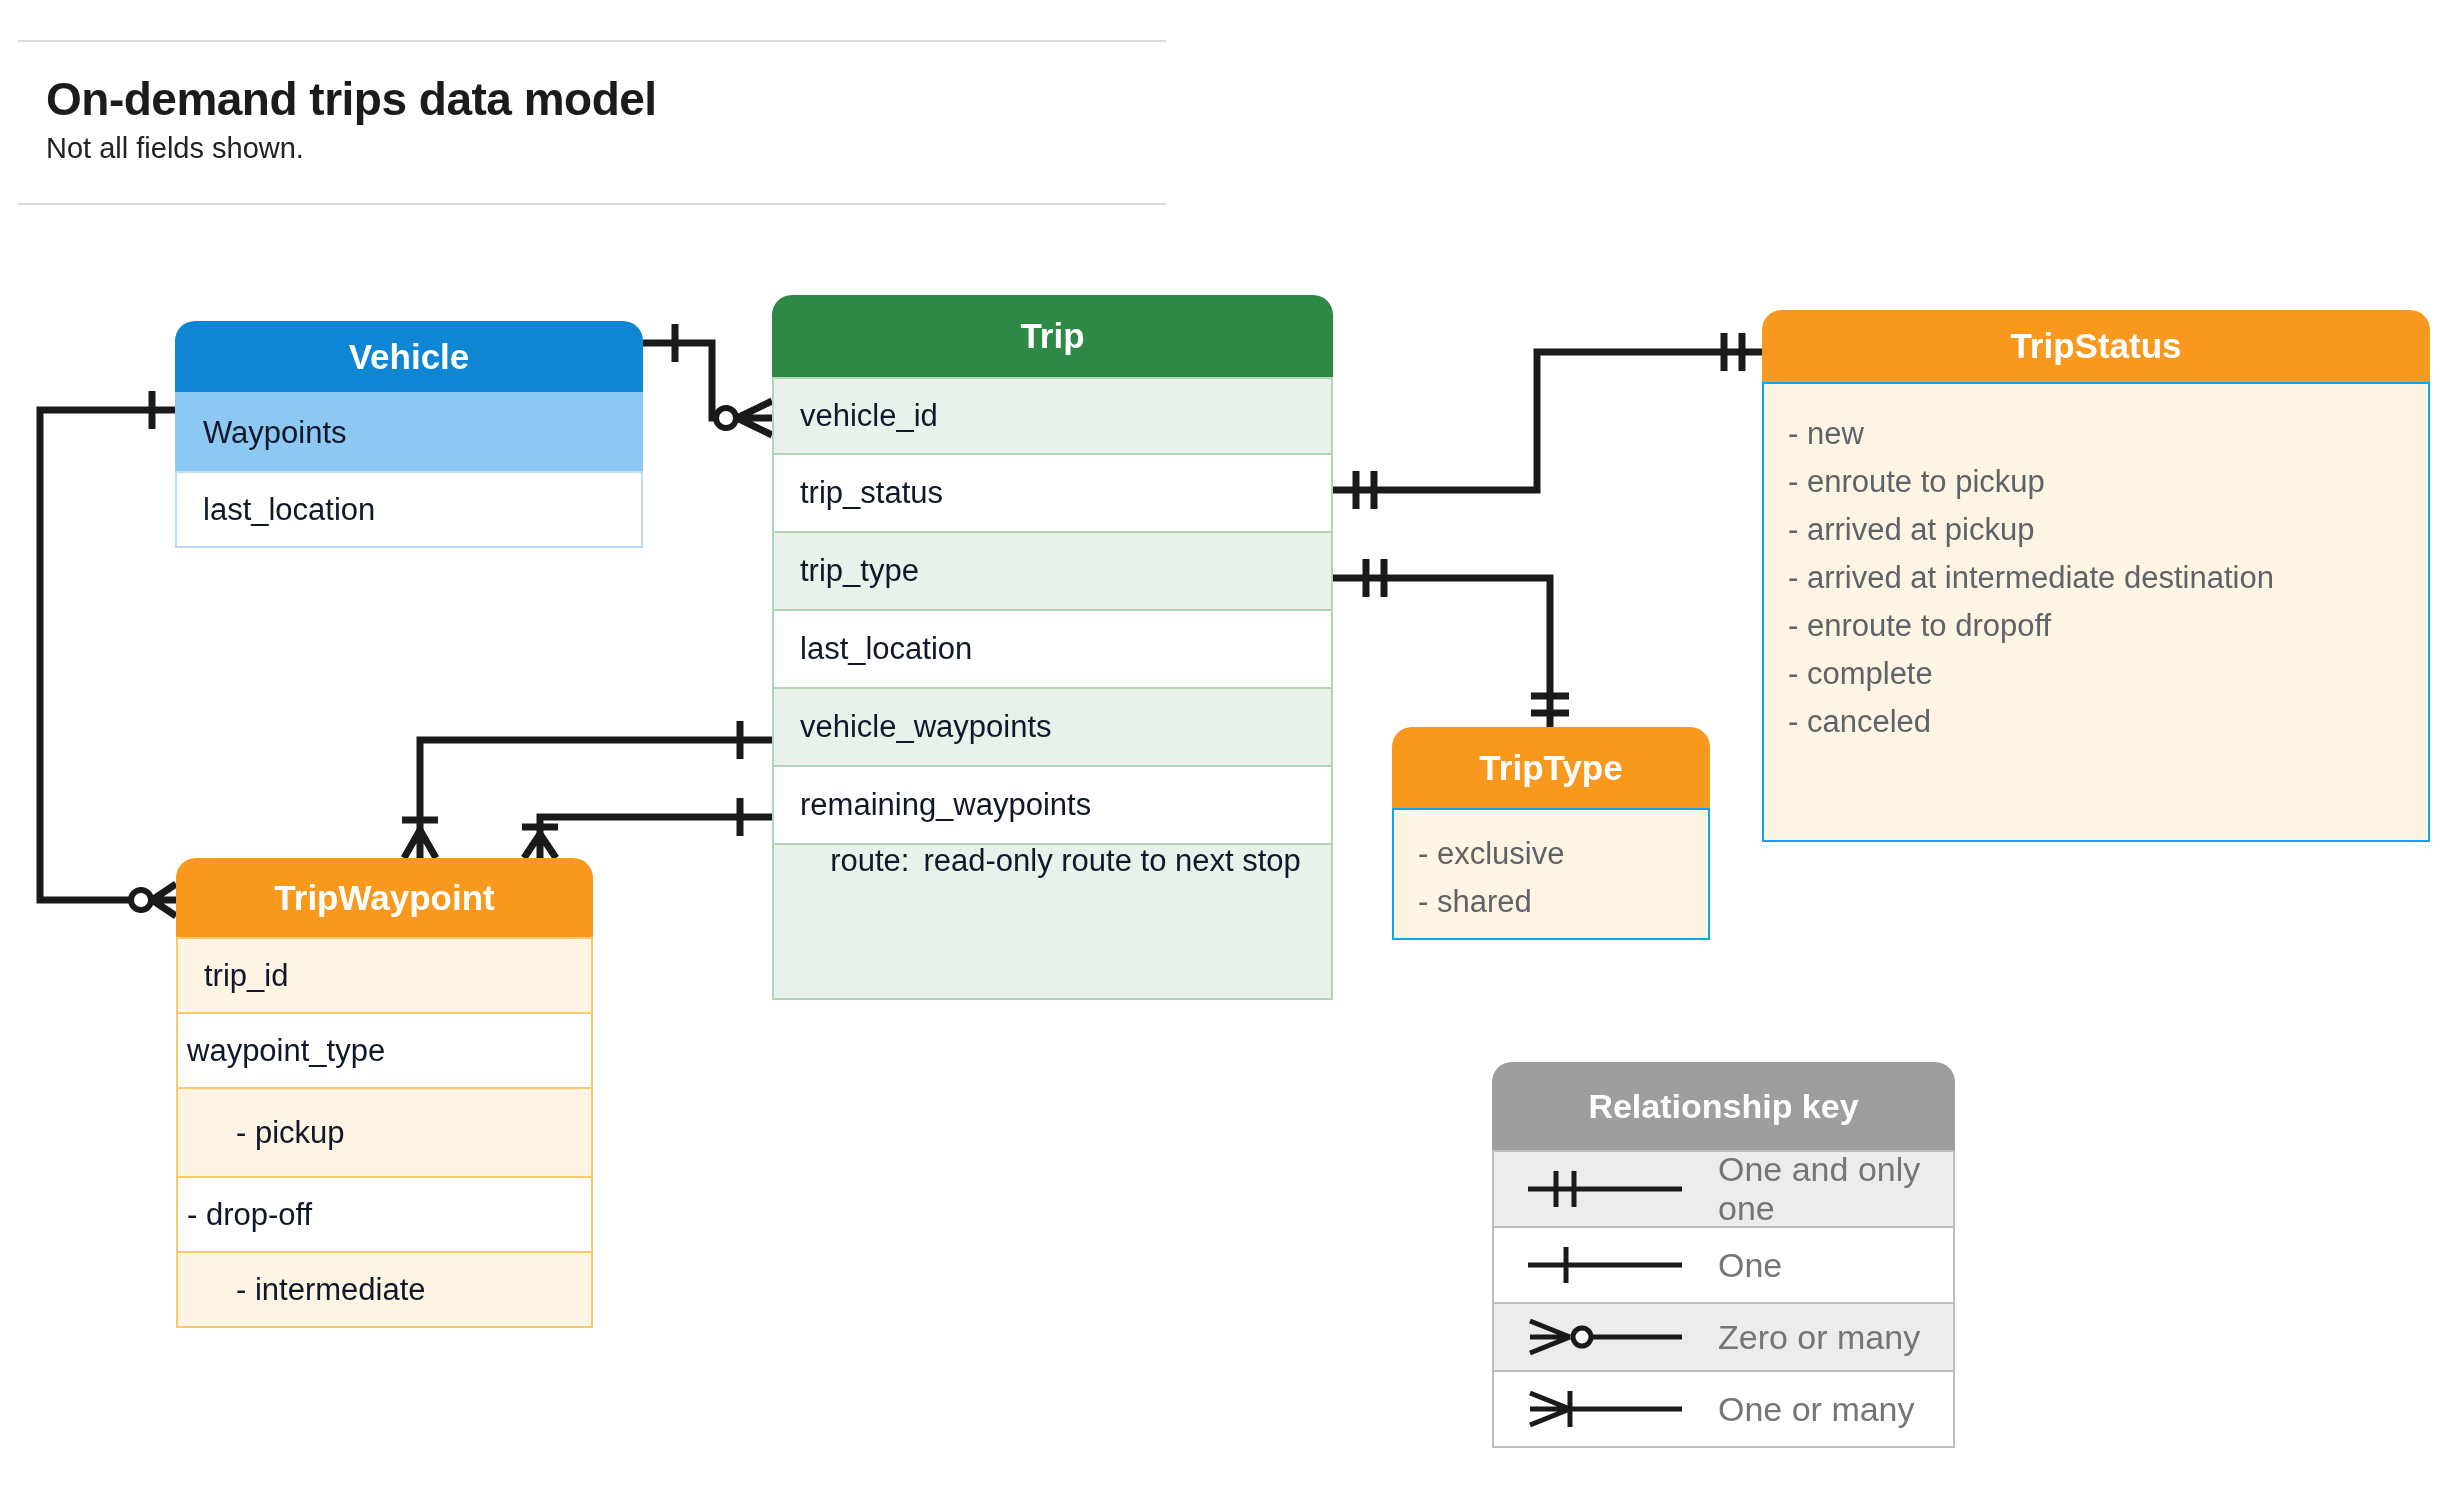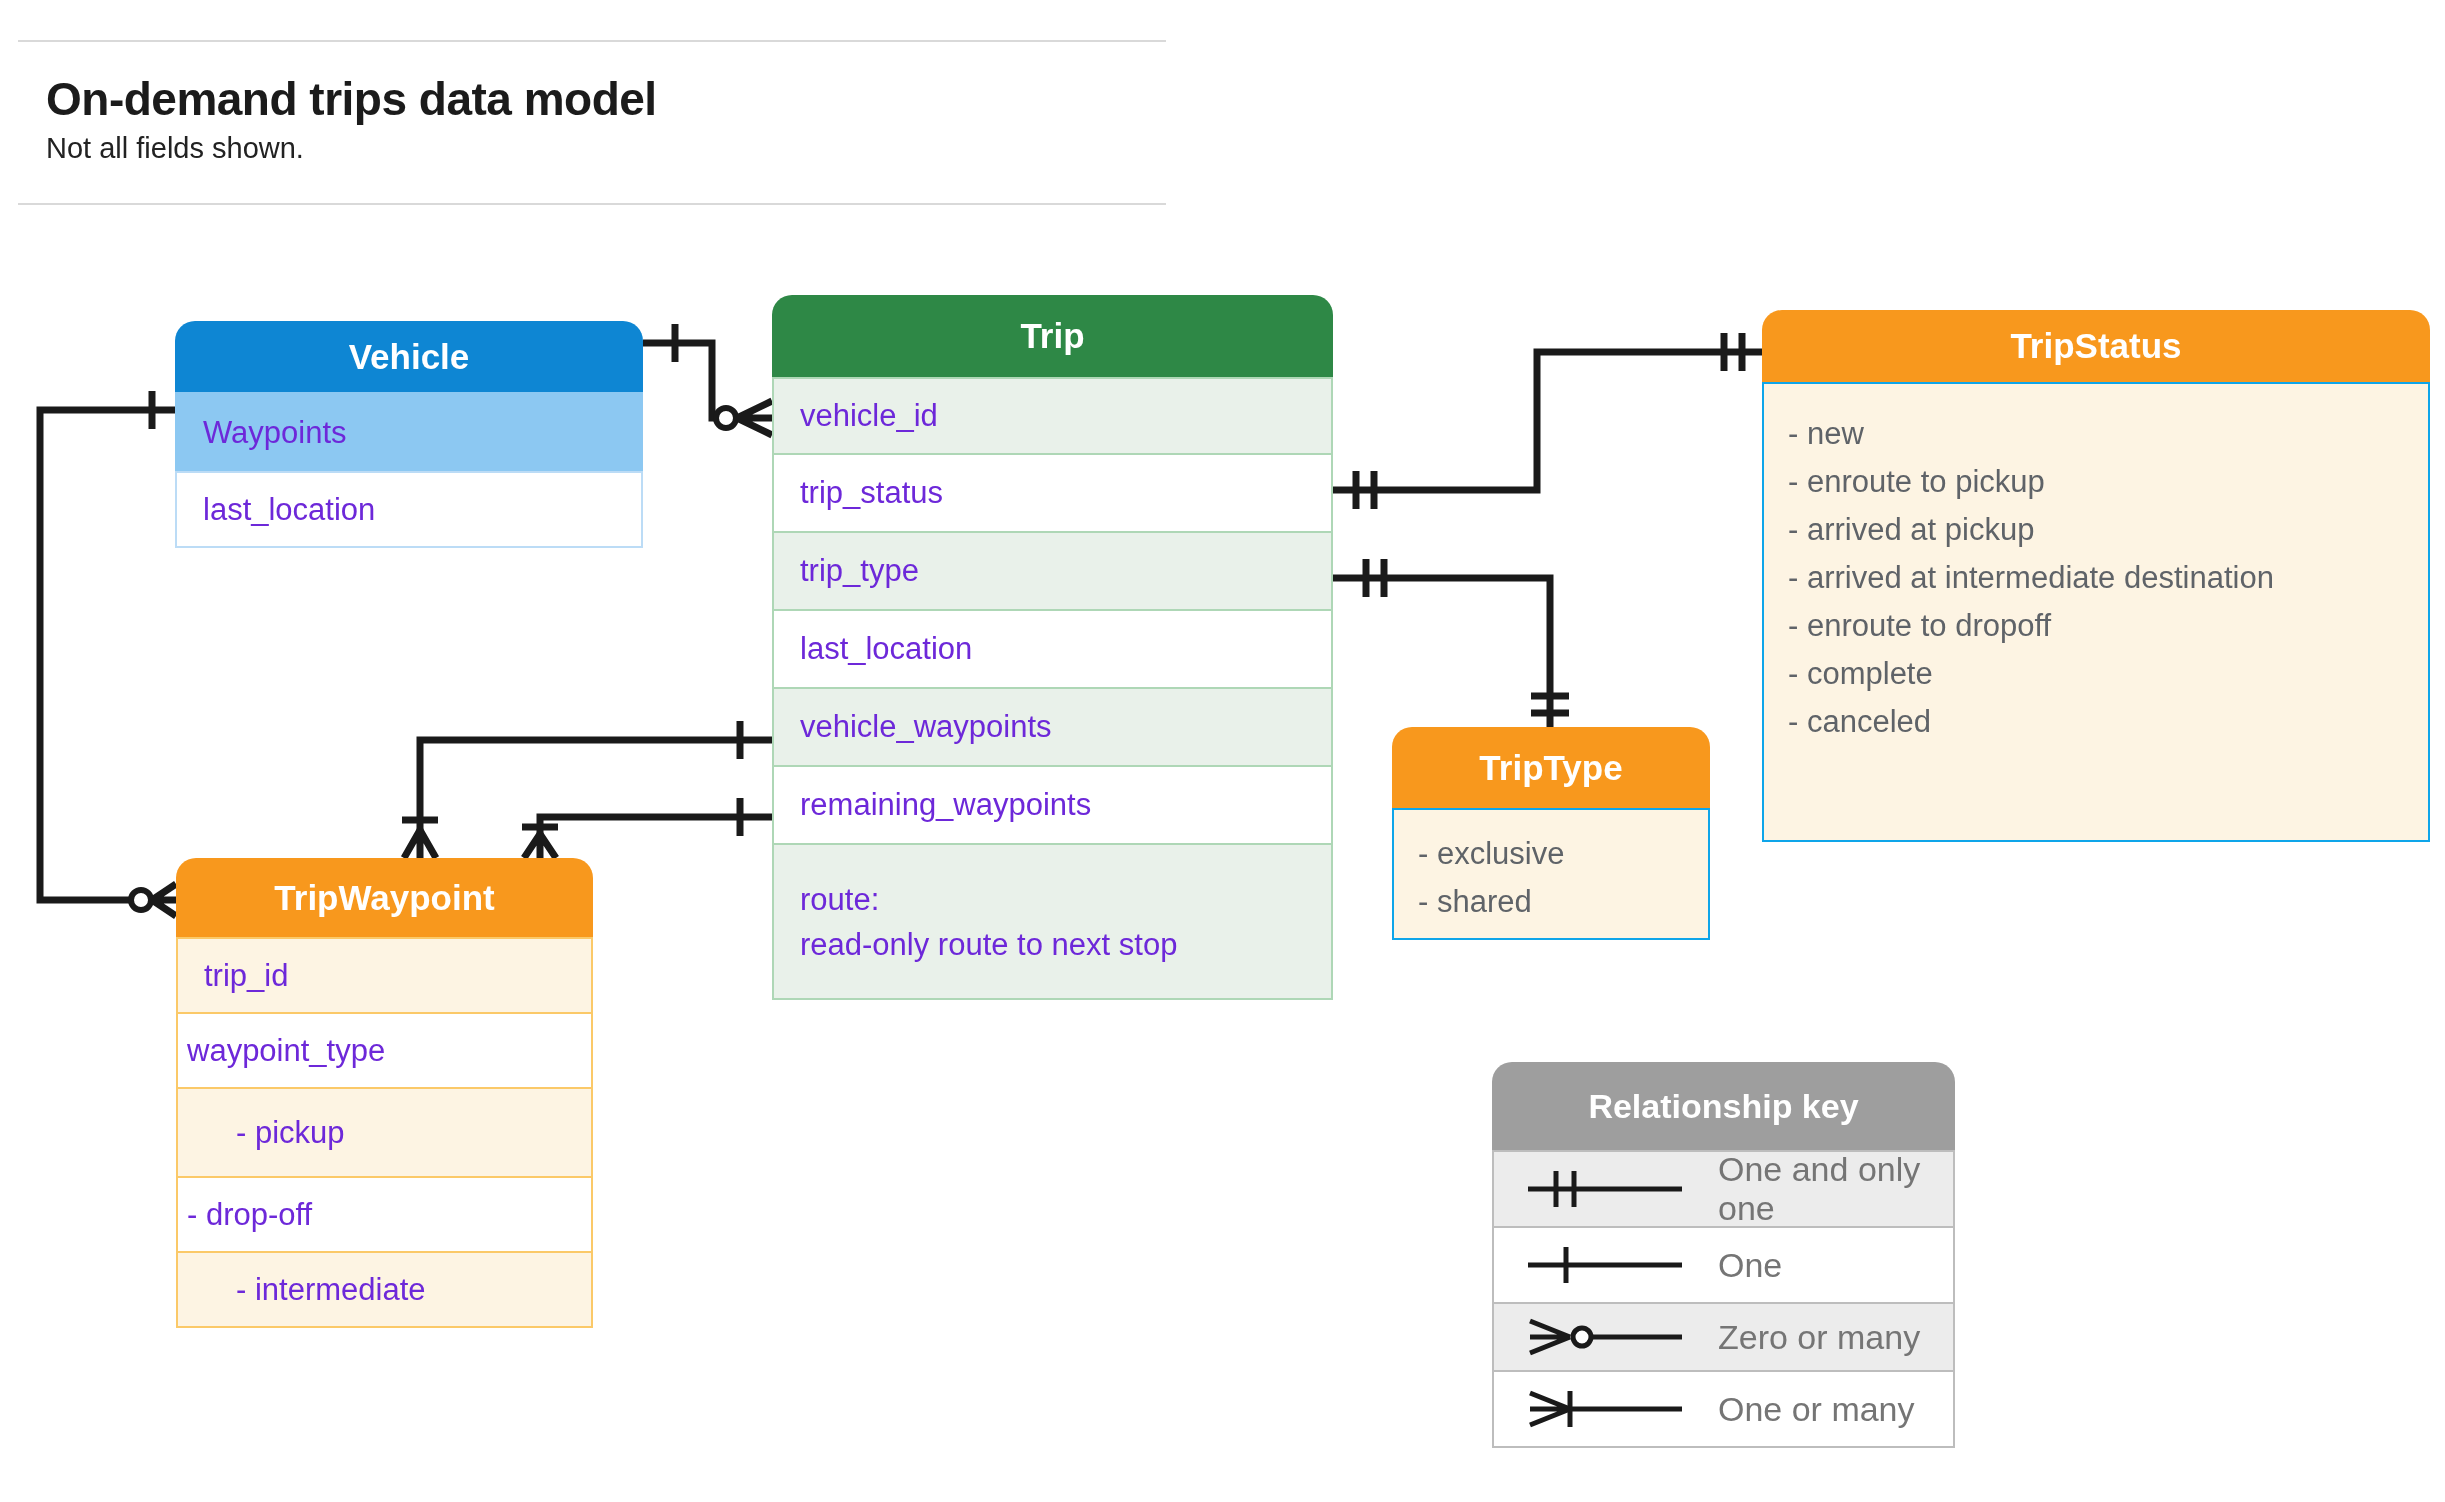--- a/index.html
+++ b/index.html
@@ -14,37 +14,37 @@
   .page-subtitle{position:absolute;left:46px;top:132px;font-size:29px;color:#222;}
 
   .table{position:absolute;}
   .thead{
     display:flex;align-items:center;justify-content:center;
     color:#ffffff;font-weight:700;font-size:35px;
     border-top-left-radius:20px;border-top-right-radius:20px;
   }
   .row{
     display:flex;align-items:center;
-    font-size:31px;color:#6d28d9;
+    font-size:31px;color:#0f172a;
     padding-left:26px;box-sizing:border-box;
     border-width:2px;border-style:solid;margin-top:-2px;
   }
   .row.first{margin-top:0;}
   .indent{padding-left:58px;}
 
   
   .vehicle .thead{background:#0e86d3;margin-top:23px;}
   .row.blue-hl{background:#8cc8f2;border-color:#8cc8f2;}
   .row.blue-plain{background:#ffffff;border-color:#bcdcf6;}
 
   
   .trip .thead{background:#2e8846;}
   .row.green-tint{background:#e9f1ea;border-color:#aed7b6;}
   .row.green-plain{background:#ffffff;border-color:#aed7b6;}
-  .route-row{flex-direction:column;align-items:flex-start;justify-content:center;gap:14px;line-height:1.0;}
+  .route-row{flex-direction:row;align-items:flex-start;justify-content:center;gap:14px;line-height:1.0;}
 
   
   .orange .thead{background:#f8981d;}
   .row.or-tint{background:#fdf4e3;border-color:#fbc968;}
   .row.or-plain{background:#ffffff;border-color:#fbc968;padding-left:9px;}
   .enum-body{
     background:#fdf4e3;border:2px solid #0ea5e9;box-sizing:border-box;
     font-size:31px;color:#5f6368;padding-left:24px;
     display:flex;flex-direction:column;justify-content:flex-start;
   }

